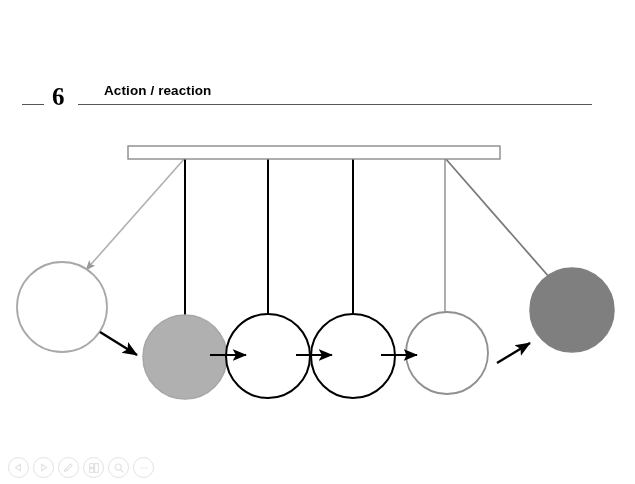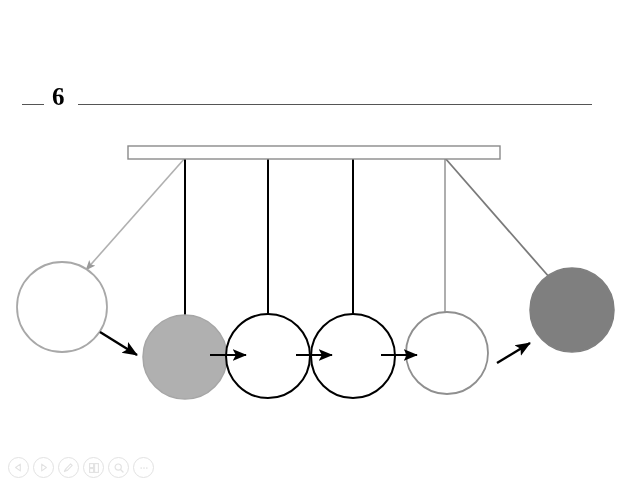--- a/index.html
+++ b/index.html
@@ -99,20 +99,21 @@
 </style>
 </head>
 <body>
 
 <div id="slide">
 
   <div id="header">
     <div id="header-dash"></div>
     <div id="slide-number">6</div>
     <div id="header-rule"></div>
+    <div id="slide-title">Action / reaction</div>
   </div>
 
   <svg id="diagram" viewBox="0 0 635 440" width="635" height="440" xmlns="http://www.w3.org/2000/svg">
     <defs>
       <marker id="arrowhead-black" markerWidth="7" markerHeight="7" refX="6" refY="3" orient="auto" markerUnits="strokeWidth">
         <path d="M0,0.4 L6.4,3 L0,5.6 L1.4,3 Z" fill="#000000"></path>
       </marker>
       <marker id="arrowhead-gray" markerWidth="7" markerHeight="7" refX="6" refY="3" orient="auto" markerUnits="strokeWidth">
         <path d="M0,0.4 L6.4,3 L0,5.6 L1.4,3 Z" fill="#9a9a9a"></path>
       </marker>

